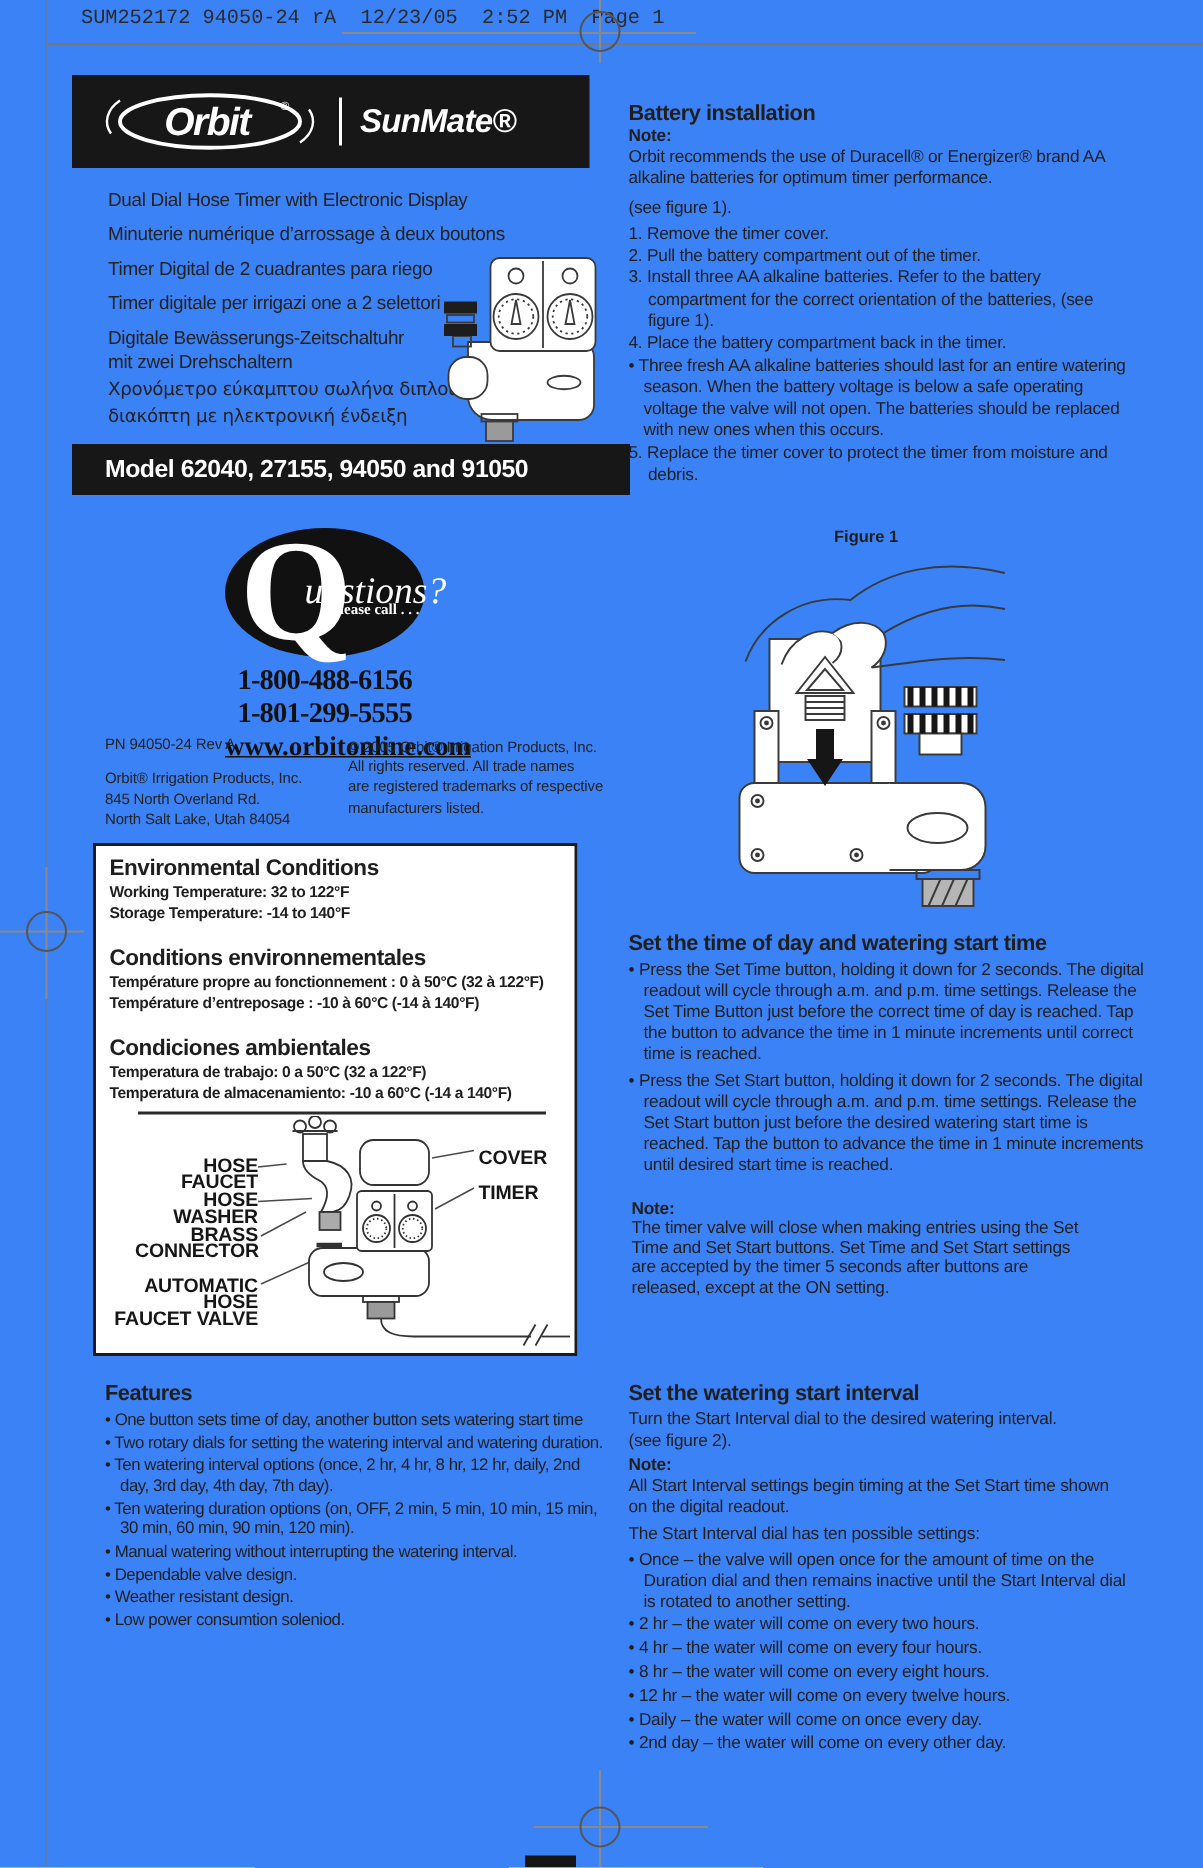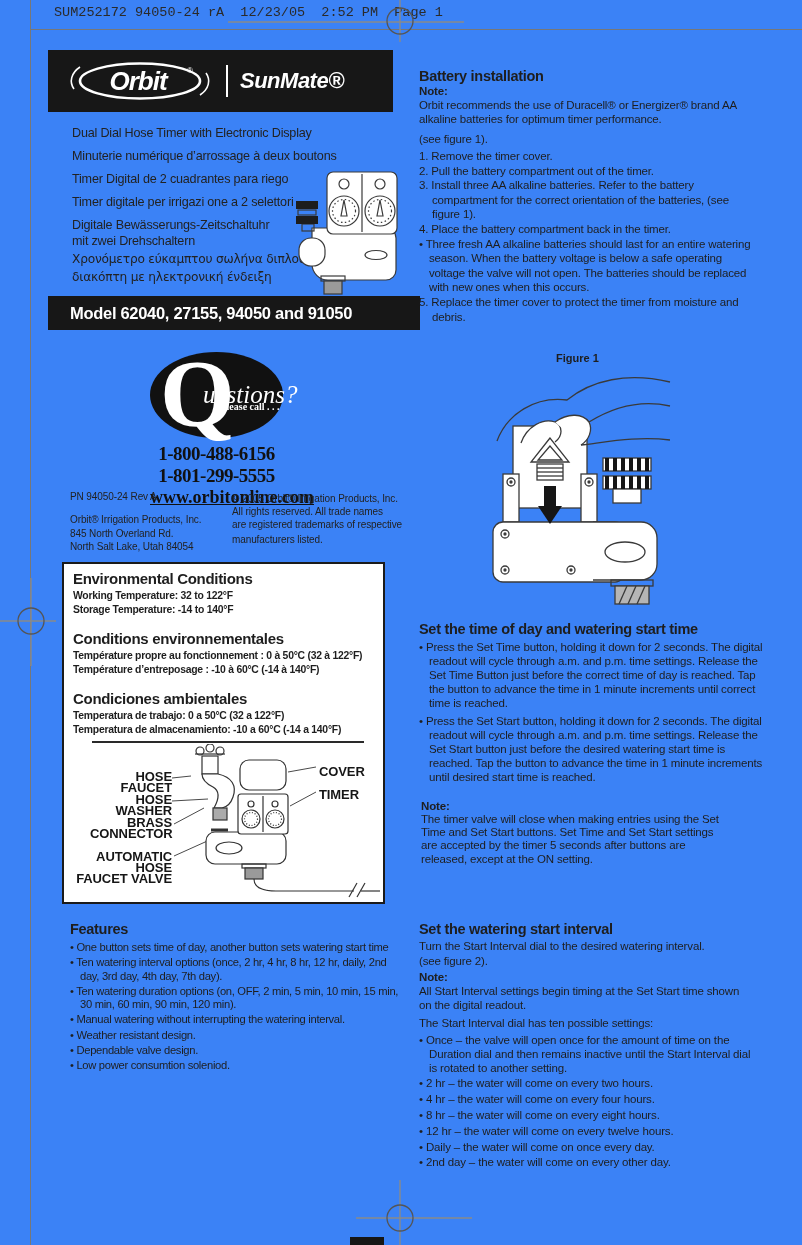--- a/index.html
+++ b/index.html
@@ -213,25 +213,26 @@
   <div class="abs dlabel dright" style="left:72px;top:851px;width:100px;">
     <div>AUTOMATIC HOSE</div>
     <div>FAUCET VALVE</div>
   </div>
   <div class="abs dlabel" style="left:319px;top:766px;">COVER</div>
   <div class="abs dlabel" style="left:319px;top:789px;">TIMER</div>
 
   <div class="abs sec-h" style="left:70px;top:921px;">Features</div>
   <div class="abs feat" style="left:70px;top:941px;width:333px;">
     <div class="hang">• One button sets time of day, another button sets watering start time</div>
+    <div class="hang">• Two rotary dials for setting the watering interval and watering duration.</div>
     <div class="hang">• Ten watering interval options (once, 2 hr, 4 hr, 8 hr, 12 hr, daily, 2nd day, 3rd day, 4th day, 7th day).</div>
     <div class="hang">• Ten watering duration options (on, OFF, 2 min, 5 min, 10 min, 15 min, 30 min, 60 min, 90 min, 120 min).</div>
     <div class="hang">• Manual watering without interrupting the watering interval.</div>
+    <div class="hang">• Dependable valve design.</div>
     <div class="hang">• Weather resistant design.</div>
-    <div class="hang">• Dependable valve design.</div>
     <div class="hang">• Low power consumtion soleniod.</div>
   </div>
 
   <div class="abs sec-h" style="left:419px;top:68px;">Battery installation</div>
   <div class="abs bold-lbl" style="left:419px;top:85px;">Note:</div>
   <div class="abs body-t" style="left:419px;top:98px;width:336px;">Orbit recommends the use of Duracell® or Energizer® brand AA alkaline batteries for optimum timer performance.</div>
   <div class="abs body-t" style="left:419px;top:132px;">(see figure 1).</div>
   <div class="abs body-t" style="left:419px;top:149px;width:340px;line-height:14.6px;">
     <div class="hang14">1. Remove the timer cover.</div>
     <div class="hang14">2. Pull the battery compartment out of the timer.</div>

